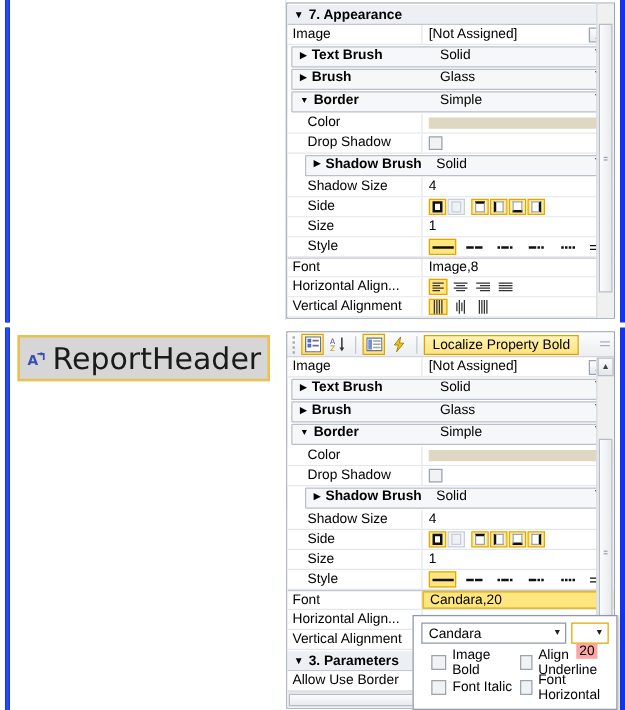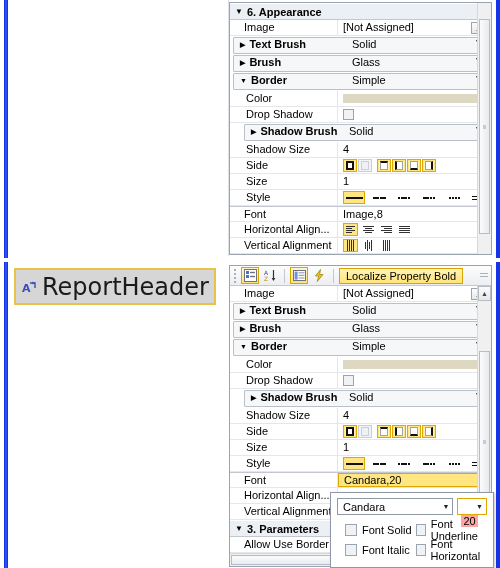--- a/index.html
+++ b/index.html
@@ -16,21 +16,21 @@
   .rail{position:absolute;width:4px;background:#1533e8;}
   .rail.inner{background:#2a4ef0;width:2px;}
 
   
   .panel{position:absolute;background:#ffffff;border:1px solid #9aa3b0;box-sizing:border-box;}
 
   
   .pg{position:absolute;top:0;left:0;right:0;bottom:0;overflow:hidden;background:#fff;}
   .row{position:relative;height:16px;display:flex;align-items:stretch;
        border-bottom:1px solid #e3e6ea;box-sizing:border-box;background:#fff;}
-  .row .lbl{width:108px;flex:0 0 108px;padding-left:14px;display:flex;align-items:center;
+  .row .lbl{width:108px;flex:0 0 108px;padding-left:4px;display:flex;align-items:center;
             border-right:1px solid #e3e6ea;box-sizing:border-box;white-space:nowrap;overflow:hidden;
             font-size:11px;line-height:11px;}
   .row .val{flex:1;display:flex;align-items:center;padding-left:5px;position:relative;
             white-space:nowrap;overflow:hidden;font-size:11px;line-height:11px;}
 
   
   .cat{height:17px;display:flex;align-items:center;background:#eceff3;
        border-bottom:1px solid #c3c8d0;border-top:1px solid #fff;
        font-weight:bold;font-size:11px;padding-left:5px;box-sizing:border-box;}
   .cat .tri{margin-right:4px;font-size:8px;line-height:8px;}
@@ -156,21 +156,21 @@
   <div class="rail" style="right:0px;top:262px;height:306px;"></div>
 
   <div style="position:absolute;left:10px;top:0;width:218px;height:256px;background:#fff;border-right:1px solid #dfe2e6;"></div>
   <div style="position:absolute;left:10px;top:262px;width:218px;height:306px;background:#fff;"></div>
 
   <div class="panel" style="left:229px;top:2px;width:263px;height:253px;">
     <div class="pg">
 
       <div class="cat">
         <span class="tri">▼</span>
-        <span>6. Appearance</span>
+        <span>7. Appearance</span>
       </div>
 
       <div class="row">
         <div class="lbl">Image</div>
         <div class="val">
           <span>[Not Assigned]</span>
           <span class="ellipsis">...</span>
         </div>
       </div>
 
@@ -641,25 +641,25 @@
         <span class="arw">▼</span>
       </span>
       <span class="fp-combo fp-size">
         <span class="selnum">20</span>
         <span class="arw">▼</span>
       </span>
     </div>
     <div class="fp-checks">
       <span class="fp-chk">
         <span class="box"></span>
-        <span>Font Solid</span>
+        <span>Image Bold</span>
       </span>
       <span class="fp-chk">
         <span class="box"></span>
-        <span>Font Underline</span>
+        <span>Align Underline</span>
       </span>
       <span class="fp-chk">
         <span class="box"></span>
         <span>Font Italic</span>
       </span>
       <span class="fp-chk">
         <span class="box"></span>
         <span>Font Horizontal</span>
       </span>
     </div>

